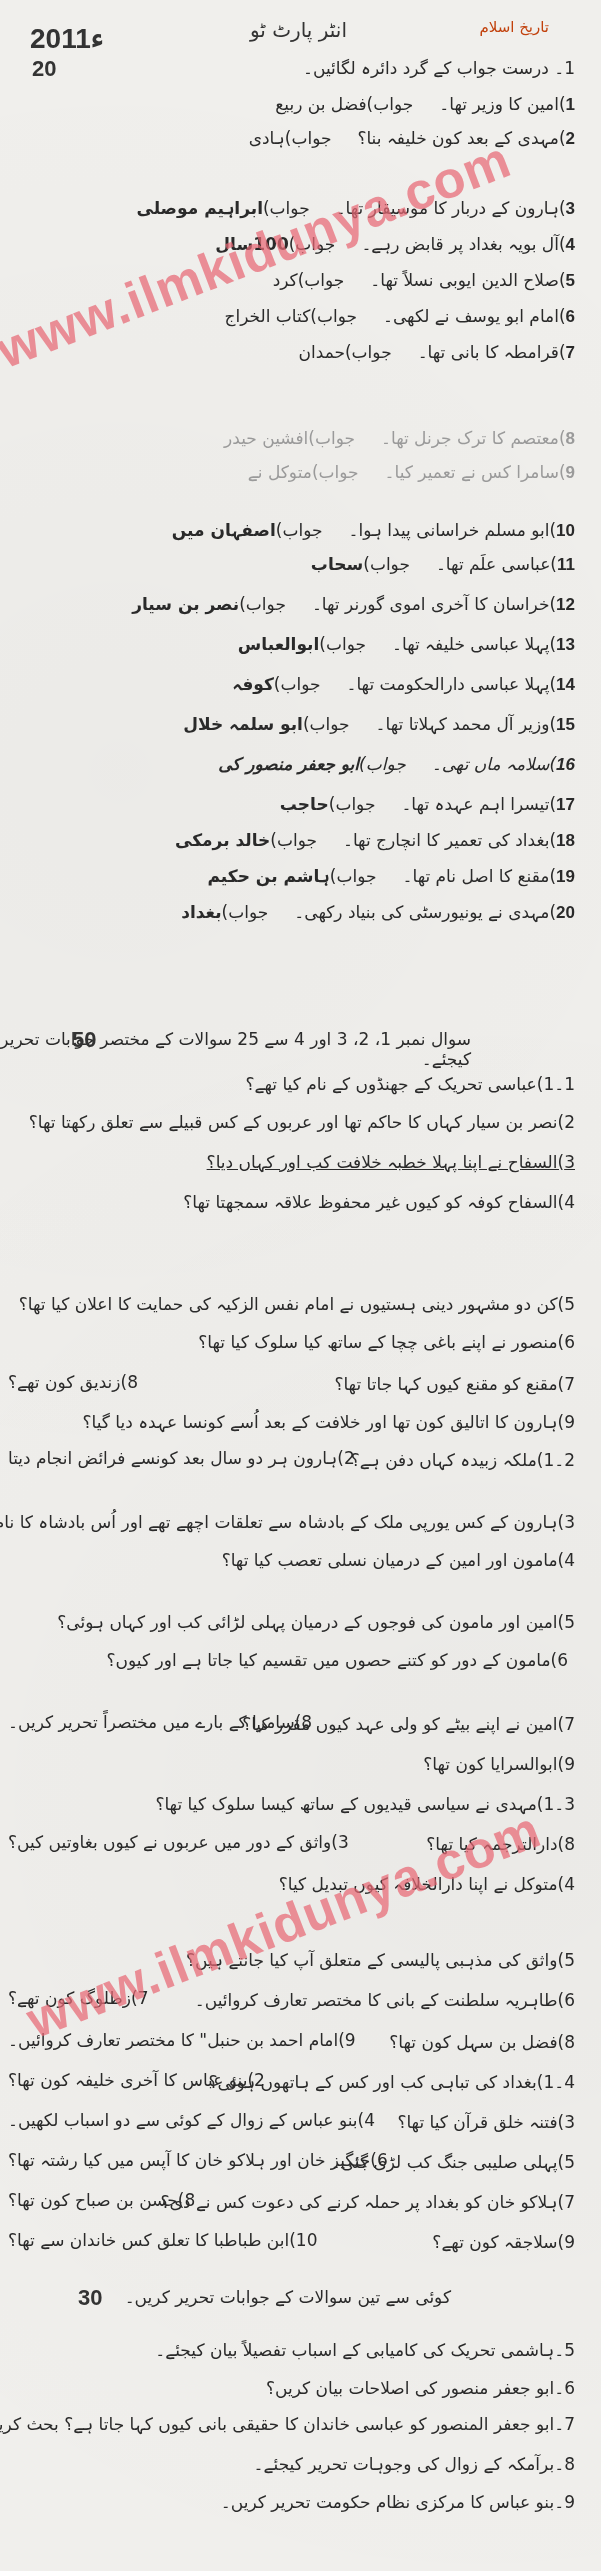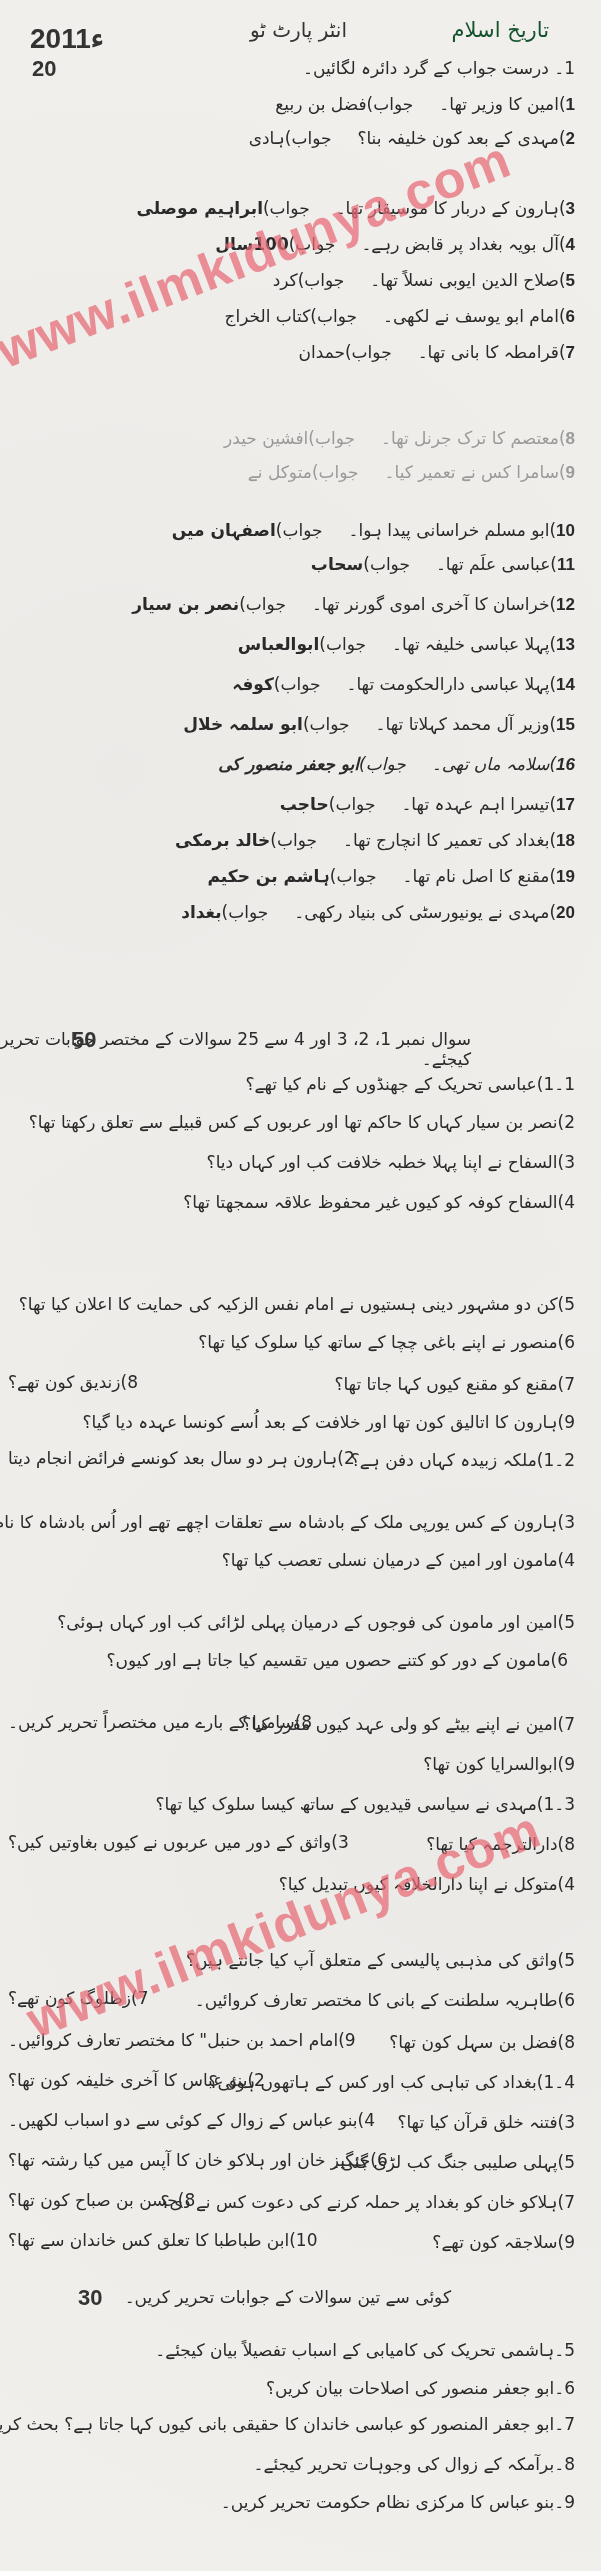--- a/index.html
+++ b/index.html
@@ -25,21 +25,21 @@
   .line .ans { margin-right:26px; }
   .line .ans-label { }
   .line.bold-ans .ans-val { font-weight:bold; }
   .line.faint { color:#9a9a9a; }
   .col2 { position:absolute; direction:rtl; text-align:right; font-size:17px; white-space:nowrap; }
   .mark {
     position:absolute; font-family:"Liberation Sans", sans-serif;
     font-weight:bold; font-size:22px; color:#333;
   }
   .header-year { position:absolute; left:30px; top:22px; font-family:"Liberation Sans", sans-serif; font-weight:bold; font-size:28px; color:#333; }
-  .header-title { position:absolute; right:52px; top:18px; direction:rtl; font-size:21px; color:#14532d; }
+  .header-title { position:absolute; right:52px; top:18px; direction:rtl; font-size:15px; color:#c2410c; }
   .header-class { position:absolute; left:250px; top:18px; direction:rtl; font-size:20px; color:#333; }
   .section-head { position:absolute; direction:rtl; text-align:right; font-size:17px; }
   .watermark {
     position:absolute; font-family:"Liberation Sans", sans-serif;
     font-size:52px; font-weight:bold; color:rgba(232,104,116,0.72);
     transform:rotate(-21deg); transform-origin:left bottom;
     white-space:nowrap; letter-spacing:1px; pointer-events:none;
   }
 </style>
 </head>
@@ -76,21 +76,21 @@
     <div class="line bold-ans" style="top: 864px; right: 26px;"><span class="num">19</span><span>)مقنع کا اصل نام تھا۔</span><span class="ans"><span class="ans-label">جواب)</span><span class="ans-val">ہاشم بن حکیم</span></span></div>
     <div class="line bold-ans" style="top: 900px; right: 26px;"><span class="num">20</span><span>)مہدی نے یونیورسٹی کی بنیاد رکھی۔</span><span class="ans"><span class="ans-label">جواب)</span><span class="ans-val">بغداد</span></span></div>
   </div>
 
 <div class="section-head" style="right:130px; top:1029px;">سوال نمبر 1، 2، 3 اور 4 سے 25 سوالات کے مختصر جوابات تحریر کیجئے۔</div>
 <div class="mark" style="left:72px; top:1027px;">50</div>
 
 <div id="short-list">
     <div class="line" style="top: 1072px; right: 26px;"><span>1۔1)عباسی تحریک کے جھنڈوں کے نام کیا تھے؟</span></div>
     <div class="line" style="top: 1110px; right: 26px;"><span>2)نصر بن سیار کہاں کا حاکم تھا اور عربوں کے کس قبیلے سے تعلق رکھتا تھا؟</span></div>
-    <div class="line" style="top: 1150px; right: 26px;"><span>3)السفاح نے اپنا پہلا خطبہ خلافت کب اور کہاں دیا؟</span></div>
+    <div class="line" style="top: 1150px; right: 26px; text-decoration: underline;"><span>3)السفاح نے اپنا پہلا خطبہ خلافت کب اور کہاں دیا؟</span></div>
     <div class="line" style="top: 1190px; right: 26px;"><span>4)السفاح کوفہ کو کیوں غیر محفوظ علاقہ سمجھتا تھا؟</span></div>
     <div class="line" style="top: 1292px; right: 26px;"><span>5)کن دو مشہور دینی ہستیوں نے امام نفس الزکیہ کی حمایت کا اعلان کیا تھا؟</span></div>
     <div class="line" style="top: 1330px; right: 26px;"><span>6)منصور نے اپنے باغی چچا کے ساتھ کیا سلوک کیا تھا؟</span></div>
     <div class="line" style="top: 1372px; right: 26px; max-width: 330px;"><span>7)مقنع کو مقنع کیوں کہا جاتا تھا؟</span></div>
     <div class="col2" style="top: 1372px; left: 8px;">8)زندیق کون تھے؟</div>
     <div class="line" style="top: 1410px; right: 26px;"><span>9)ہارون کا اتالیق کون تھا اور خلافت کے بعد اُسے کونسا عہدہ دیا گیا؟</span></div>
     <div class="line" style="top: 1448px; right: 26px; max-width: 330px;"><span>2۔1)ملکہ زبیدہ کہاں دفن ہے؟</span></div>
     <div class="col2" style="top: 1448px; left: 8px;">2)ہارون ہر دو سال بعد کونسے فرائض انجام دیتا</div>
     <div class="line" style="top: 1510px; right: 26px;"><span>3)ہارون کے کس یورپی ملک کے بادشاہ سے تعلقات اچھے تھے اور اُس بادشاہ کا نام کیا تھا؟</span></div>
     <div class="line" style="top: 1548px; right: 26px;"><span>4)مامون اور امین کے درمیان نسلی تعصب کیا تھا؟</span></div>

